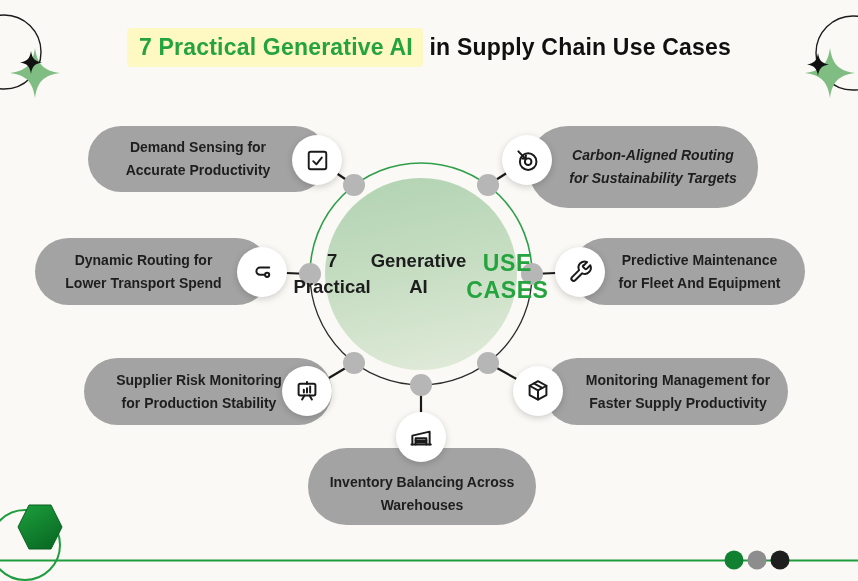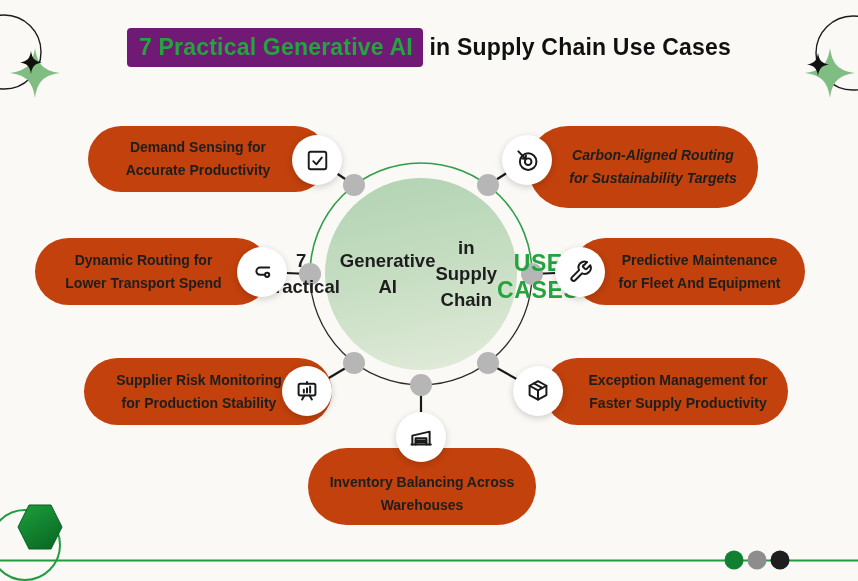--- a/index.html
+++ b/index.html
@@ -11,41 +11,41 @@
     position:relative;
   }
   .stage{position:absolute;left:0;top:0;width:858px;height:581px;}
   svg.overlay{position:absolute;left:0;top:0;z-index:1;}
 
   
   .header{position:absolute;left:0;top:34px;width:858px;text-align:center;z-index:2;}
   .title{font-size:23px;font-weight:800;color:#101010;letter-spacing:.2px;white-space:nowrap;}
   .title .hl{
     color:#24a33e;
-    background:#701a75;
+    background:#fef9c3;
     padding:6px 10px 7px 12px;
     border-radius:4px;
   }
 
   
   .center-circle{
     position:absolute;left:325px;top:178px;width:192px;height:192px;
     border-radius:50%;
     background:linear-gradient(168deg,#b1d3b2 0%,#c6ddc2 48%,#e3ecdb 100%);
     z-index:2;
     display:flex;flex-direction:row;align-items:center;justify-content:center;
     text-align:center;
   }
   .center-circle .cline{font-size:18.5px;font-weight:700;color:#1d1d1d;line-height:26px;}
   .center-circle .use-cases{font-size:23px;font-weight:800;color:#24a33e;letter-spacing:.6px;margin-top:5px;}
 
   
   .pill{
     position:absolute;
-    background:#c2410c;
+    background:#a3a3a3;
     border-radius:40px;
     z-index:2;
     display:flex;flex-direction:column;align-items:center;justify-content:center;
     font-size:14px;font-weight:700;color:#1e1e1e;line-height:23px;
     text-align:center;white-space:nowrap;
   }
   .pill1{left:88px;top:126px;width:240px;height:66px;padding-right:20px;box-sizing:border-box;}
   .pill2{left:528px;top:126px;width:230px;height:82px;padding-left:20px;box-sizing:border-box;font-style:italic;}
   .pill3{left:35px;top:238px;width:235px;height:67px;padding-right:18px;box-sizing:border-box;}
   .pill4{left:572px;top:238px;width:233px;height:67px;padding-left:22px;box-sizing:border-box;}
@@ -131,21 +131,20 @@
     </g>
   </svg>
 
   <div class="header">
     <h1 class="title" style="margin:0;font-size:23px;"><span class="hl">7 Practical Generative AI</span><span> in Supply Chain Use Cases</span></h1>
   </div>
 
   <div class="center-circle">
     <div class="cline">7 Practical</div>
     <div class="cline">Generative AI</div>
-    <div class="cline">in Supply Chain</div>
     <div class="use-cases">USE CASES</div>
   </div>
 
   <div class="pill pill1">
     <div>Demand Sensing for</div>
     <div>Accurate Productivity</div>
   </div>
   <div class="pill pill2">
     <div>Carbon-Aligned Routing</div>
     <div>for Sustainability Targets</div>
@@ -156,21 +155,21 @@
   </div>
   <div class="pill pill4">
     <div>Predictive Maintenance</div>
     <div>for Fleet And Equipment</div>
   </div>
   <div class="pill pill5">
     <div>Supplier Risk Monitoring</div>
     <div>for Production Stability</div>
   </div>
   <div class="pill pill6">
-    <div>Exception Management for</div>
+    <div>Monitoring Management for</div>
     <div>Faster Supply Productivity</div>
   </div>
   <div class="pill pill7">
     <div>Inventory Balancing Across</div>
     <div>Warehouses</div>
   </div>
 
   <div class="icon-circle ic1">
     <svg width="27" height="27" viewBox="0 0 24 24">
       <rect class="ico" x="4.2" y="4.2" width="15.6" height="15.6" rx="1.8"></rect>

